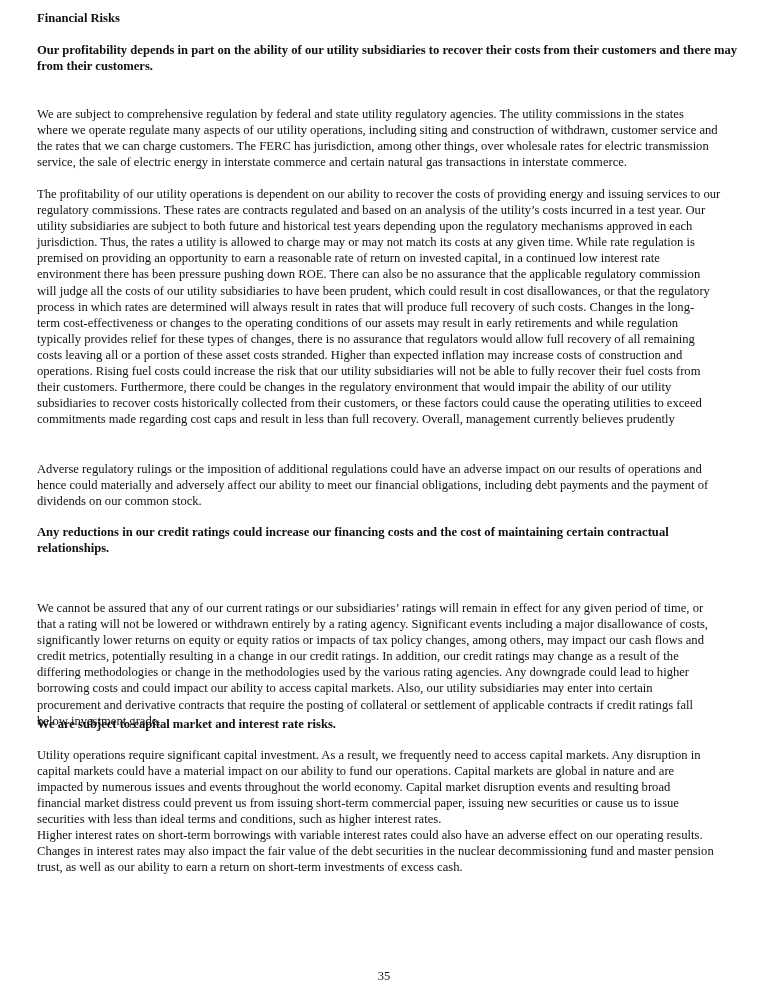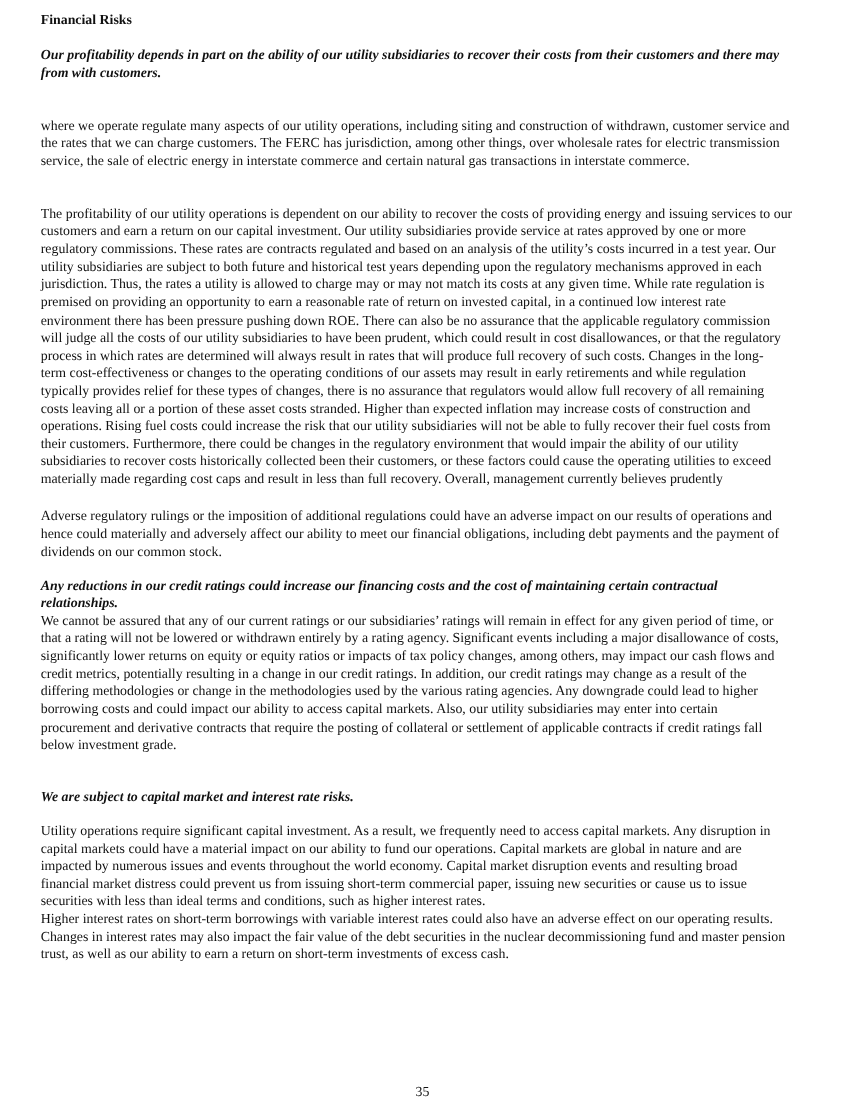--- a/index.html
+++ b/index.html
@@ -2,68 +2,68 @@
 <html><head>
 <meta charset="utf-8">
 <style>
   html, body { margin: 0; padding: 0; background: #ffffff; }
   body { width: 768px; height: 1000px; position: relative; overflow: hidden;
          font-family: "Liberation Serif", "DejaVu Serif", serif; color: #111; }
   .page { position: absolute; left: 37px; top: 6px; width: 700px; }
   .blk { position: absolute; left: 0; width: 710px; }
   .ln { display: block; white-space: nowrap; font-size: 12.6px; line-height: 16.1px; height: 16.1px; }
   .title .ln { font-weight: bold; }
-  .sub .ln { font-weight: bold; font-style: italic; }
+  .sub .ln { font-weight: bold; }
   .pageno { position: absolute; left: 0; width: 768px; top: 969px; text-align: center;
-            font-size: 12.6px; margin-top: 16px; }
+            font-size: 12.6px; }
 </style>
 </head>
 <body>
 
 <div class="page">
   <div class="blk title" style="top:4px">
     <span class="ln">Financial Risks</span>
   </div>
   <div class="blk sub" style="top:36px">
       <span class="ln">Our profitability depends in part on the ability of our utility subsidiaries to recover their costs from their customers and there may</span>
-      <span class="ln">from with customers.</span>
+      <span class="ln">from their customers.</span>
     </div>
   <div class="blk" style="top:100px">
+      <span class="ln">We are subject to comprehensive regulation by federal and state utility regulatory agencies.  The utility commissions in the states</span>
       <span class="ln">where we operate regulate many aspects of our utility operations, including siting and construction of withdrawn, customer service and</span>
       <span class="ln">the rates that we can charge customers.  The FERC has jurisdiction, among other things, over wholesale rates for electric transmission</span>
       <span class="ln">service, the sale of electric energy in interstate commerce and certain natural gas transactions in interstate commerce.</span>
     </div>
   <div class="blk" style="top:180px">
       <span class="ln">The profitability of our utility operations is dependent on our ability to recover the costs of providing energy and issuing services to our</span>
-      <span class="ln">customers and earn a return on our capital investment.  Our utility subsidiaries provide service at rates approved by one or more</span>
       <span class="ln">regulatory commissions.  These rates are contracts regulated and based on an analysis of the utility’s costs incurred in a test year.  Our</span>
       <span class="ln">utility subsidiaries are subject to both future and historical test years depending upon the regulatory mechanisms approved in each</span>
       <span class="ln">jurisdiction.  Thus, the rates a utility is allowed to charge may or may not match its costs at any given time.  While rate regulation is</span>
       <span class="ln">premised on providing an opportunity to earn a reasonable rate of return on invested capital, in a continued low interest rate</span>
       <span class="ln">environment there has been pressure pushing down ROE.  There can also be no assurance that the applicable regulatory commission</span>
       <span class="ln">will judge all the costs of our utility subsidiaries to have been prudent, which could result in cost disallowances, or that the regulatory</span>
       <span class="ln">process in which rates are determined will always result in rates that will produce full recovery of such costs.  Changes in the long-</span>
       <span class="ln">term cost-effectiveness or changes to the operating conditions of our assets may result in early retirements and while regulation</span>
       <span class="ln">typically provides relief for these types of changes, there is no assurance that regulators would allow full recovery of all remaining</span>
       <span class="ln">costs leaving all or a portion of these asset costs stranded.  Higher than expected inflation may increase costs of construction and</span>
       <span class="ln">operations.  Rising fuel costs could increase the risk that our utility subsidiaries will not be able to fully recover their fuel costs from</span>
       <span class="ln">their customers.  Furthermore, there could be changes in the regulatory environment that would impair the ability of our utility</span>
-      <span class="ln">subsidiaries to recover costs historically collected been their customers, or these factors could cause the operating utilities to exceed</span>
-      <span class="ln">materially made regarding cost caps and result in less than full recovery. Overall, management currently believes prudently</span>
+      <span class="ln">subsidiaries to recover costs historically collected from their customers, or these factors could cause the operating utilities to exceed</span>
+      <span class="ln">commitments made regarding cost caps and result in less than full recovery. Overall, management currently believes prudently</span>
     </div>
   <div class="blk" style="top:455px">
       <span class="ln">Adverse regulatory rulings or the imposition of additional regulations could have an adverse impact on our results of operations and</span>
       <span class="ln">hence could materially and adversely affect our ability to meet our financial obligations, including debt payments and the payment of</span>
       <span class="ln">dividends on our common stock.</span>
     </div>
   <div class="blk sub" style="top:518px">
       <span class="ln">Any reductions in our credit ratings could increase our financing costs and the cost of maintaining certain contractual</span>
       <span class="ln">relationships.</span>
     </div>
-  <div class="blk" style="top:550px">
+  <div class="blk" style="top:594px">
       <span class="ln">We cannot be assured that any of our current ratings or our subsidiaries’ ratings will remain in effect for any given period of time, or</span>
       <span class="ln">that a rating will not be lowered or withdrawn entirely by a rating agency.  Significant events including a major disallowance of costs,</span>
       <span class="ln">significantly lower returns on equity or equity ratios or impacts of tax policy changes, among others, may impact our cash flows and</span>
       <span class="ln">credit metrics, potentially resulting in a change in our credit ratings.  In addition, our credit ratings may change as a result of the</span>
       <span class="ln">differing methodologies or change in the methodologies used by the various rating agencies.  Any downgrade could lead to higher</span>
       <span class="ln">borrowing costs and could impact our ability to access capital markets.  Also, our utility subsidiaries may enter into certain</span>
       <span class="ln">procurement and derivative contracts that require the posting of collateral or settlement of applicable contracts if credit ratings fall</span>
       <span class="ln">below investment grade.</span>
     </div>
   <div class="blk sub" style="top:710px">

